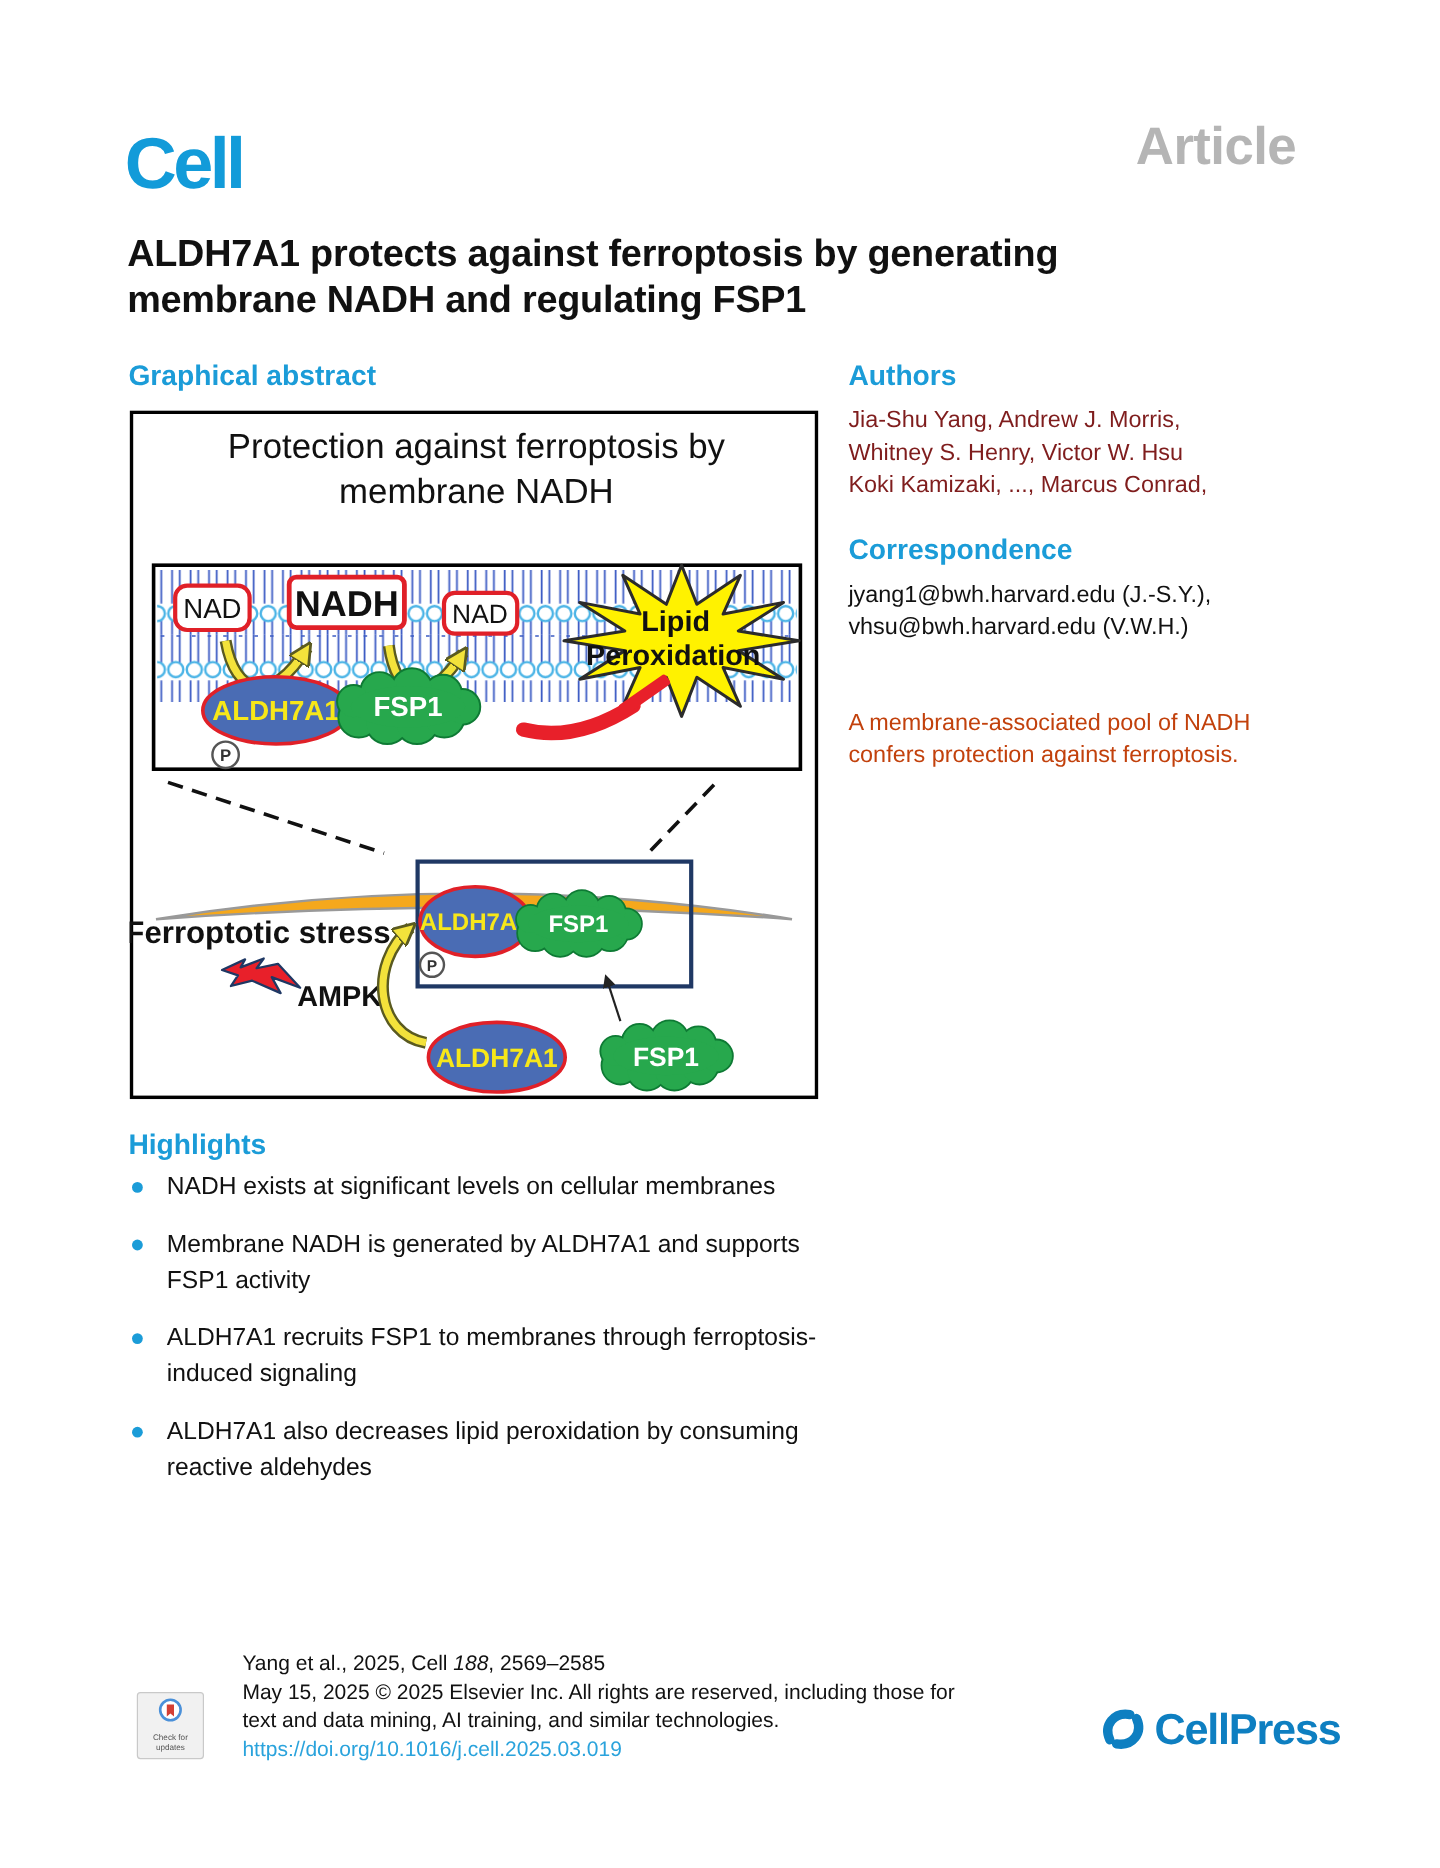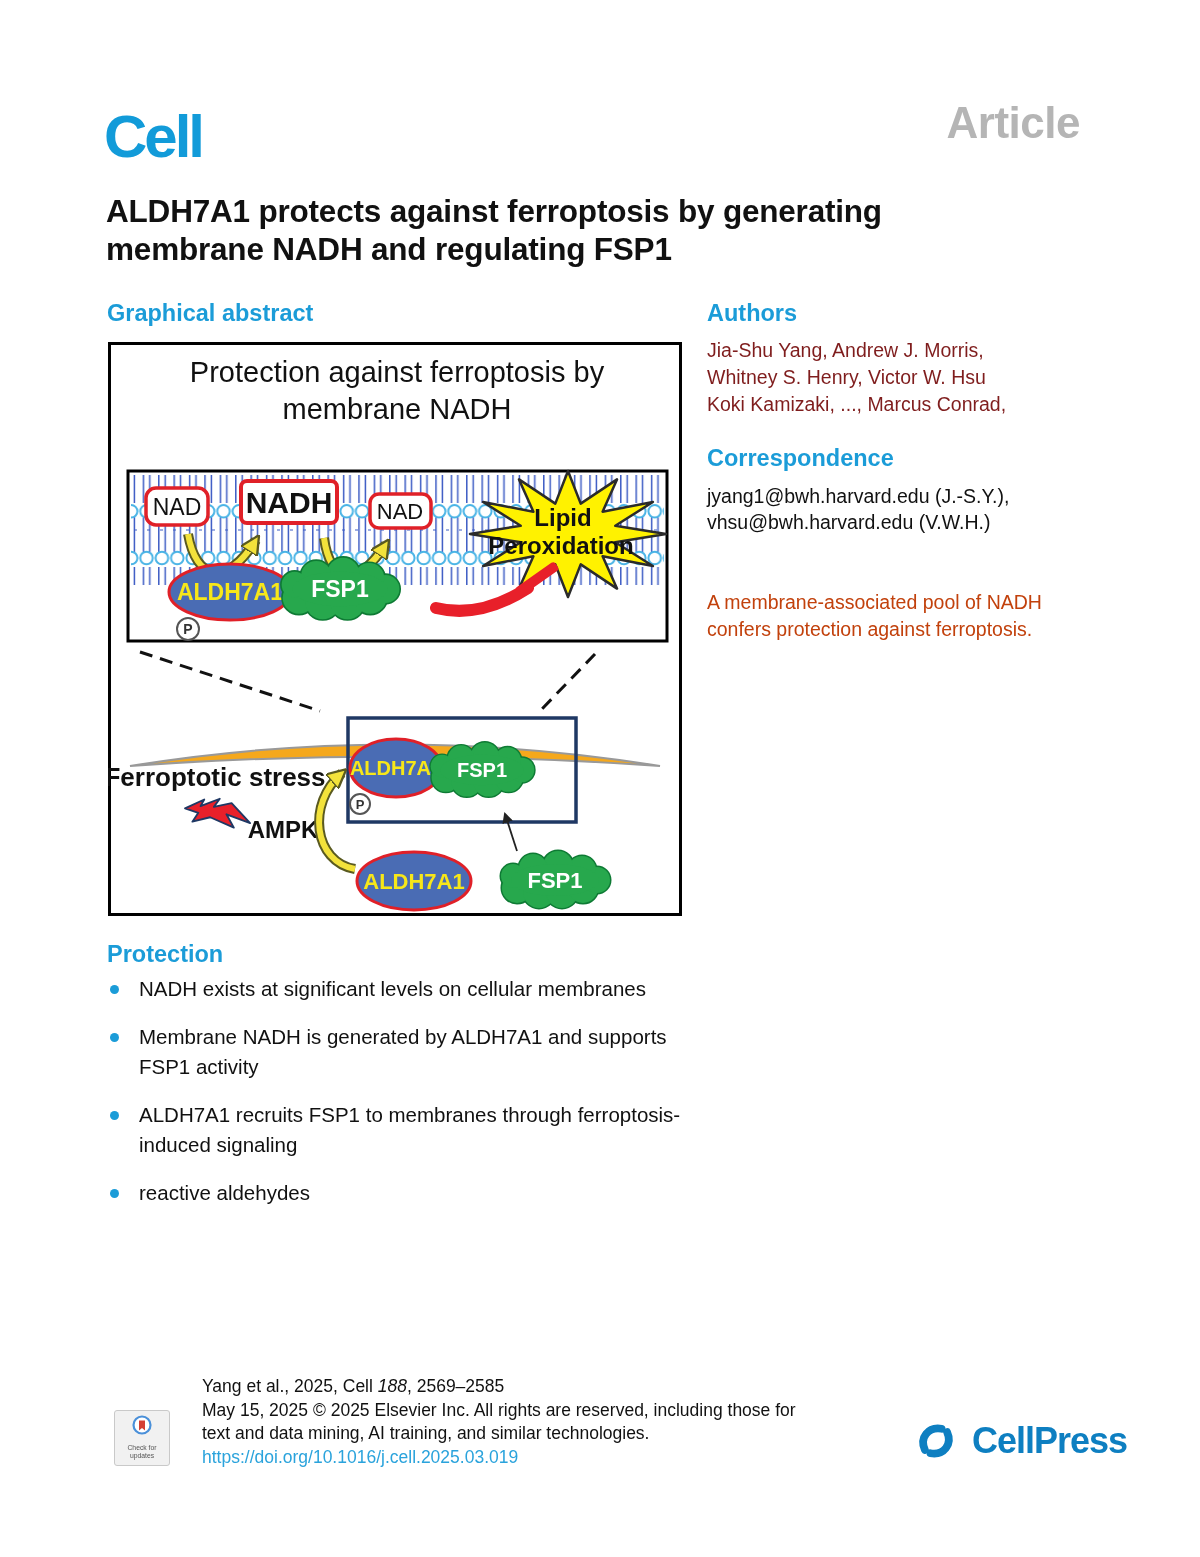--- a/index.html
+++ b/index.html
@@ -36,21 +36,21 @@
   .hl-dot{flex:0 0 auto;width:9px;height:9px;border-radius:50%;background:#1b9cd8;margin:11px 20px 0 2px;}
   .hl-text{font-size:20.5px;line-height:30px;color:#111;}
 
   
   #check-badge{left:114px;top:1410px;width:54px;height:54px;background:#f1f1f1;border:1px solid #c9c9c9;
                border-radius:3px;text-align:center;cursor:pointer;}
   #check-badge .cb-text{font-size:6.8px;line-height:7.5px;color:#555;}
   #citation{left:202px;top:1375px;font-size:17.5px;line-height:23.5px;color:#111;}
   #doi-link{color:#2aa3dc;text-decoration:none;cursor:pointer;}
   #cellpress-logo{left:916px;top:1420px;display:flex;align-items:center;}
-  #cellpress-text{font-size:36px;font-weight:bold;color:#0e7fc1;letter-spacing:-1px;margin-left:16px;}
+  #cellpress-text{font-size:36px;font-weight:bold;color:#0e7fc1;letter-spacing:-1px;margin-left:6px;}
 
   svg text{font-family:"Liberation Sans",sans-serif;}
   .em{font-style:italic;text-align:center;}
 </style>
 </head>
 <body>
 
 <div id="page">
 
   <div class="abs" id="journal-logo">Cell</div>
@@ -183,21 +183,21 @@
   </div>
 
   <div class="abs rc section-heading" id="corr-heading">Correspondence</div>
   <div class="abs rc" id="corr-lines">
     <div>jyang1@bwh.harvard.edu (J.-S.Y.),</div>
     <div>vhsu@bwh.harvard.edu (V.W.H.)</div>
   </div>
 
   <div class="abs rc" id="brief-text">A membrane-associated pool of NADH confers protection against ferroptosis.</div>
 
-  <div class="abs section-heading" id="hl-heading">Protection</div>
+  <div class="abs section-heading" id="hl-heading">Highlights</div>
   <div class="abs" id="hl-list">
     <div class="hl-item">
       <span class="hl-dot"></span>
       <div class="hl-text">
         <div>NADH exists at significant levels on cellular membranes</div>
       </div>
     </div>
     <div class="hl-item">
       <span class="hl-dot"></span>
       <div class="hl-text">
@@ -208,20 +208,21 @@
     <div class="hl-item">
       <span class="hl-dot"></span>
       <div class="hl-text">
         <div>ALDH7A1 recruits FSP1 to membranes through ferroptosis-</div>
         <div>induced signaling</div>
       </div>
     </div>
     <div class="hl-item">
       <span class="hl-dot"></span>
       <div class="hl-text">
+        <div>ALDH7A1 also decreases lipid peroxidation by consuming</div>
         <div>reactive aldehydes</div>
       </div>
     </div>
   </div>
 
   <div class="abs" id="check-badge">
     <svg width="24" height="26" viewBox="0 0 24 26" style="margin-top:3px">
       <circle cx="12" cy="11" r="8.5" fill="#fff" stroke="#4a90d9" stroke-width="2.2"></circle>
       <path d="M9,6.5 h6 v10 l-3,-2.6 l-3,2.6 Z" fill="#d43f34"></path>
     </svg>

